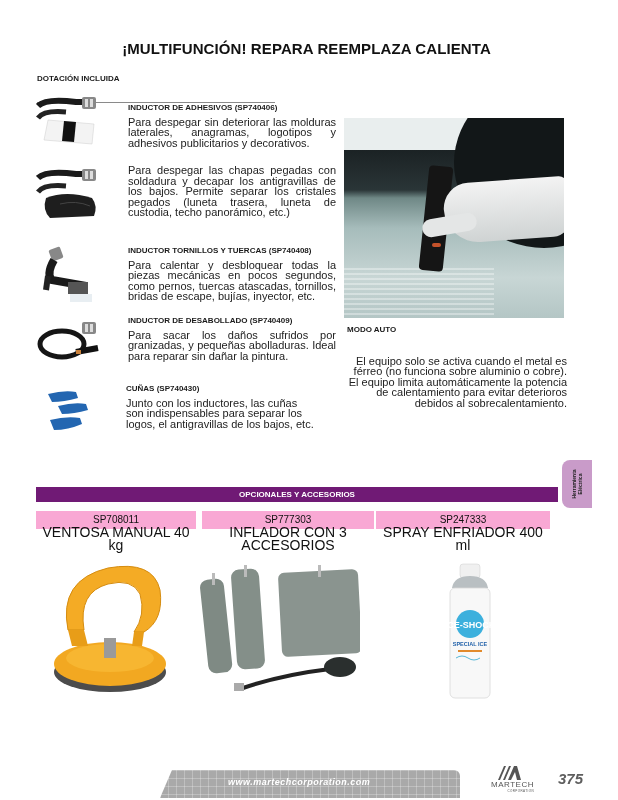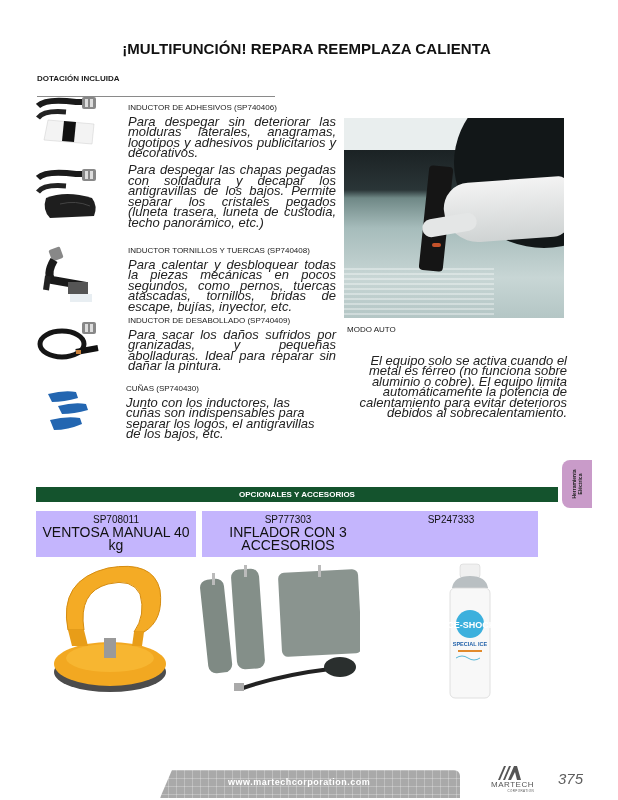--- a/index.html
+++ b/index.html
@@ -3,25 +3,25 @@
 <meta charset="utf-8">
 <style>
   * { box-sizing: border-box; margin: 0; padding: 0; }
   html, body { width: 618px; height: 800px; background: #ffffff; overflow: hidden; }
   body { position: relative; font-family: "Liberation Sans", sans-serif; color: #1a1a1a; }
 
   .page-title { position: absolute; top: 40px; left: 0; width: 613px; text-align: center;
     font-size: 15px; font-weight: bold; letter-spacing: 0.1px; color: #111; }
 
   .section-label { position: absolute; top: 74px; left: 37px; width: 238px; font-size: 8px; font-weight: bold;
-    padding-bottom: 13px; border-bottom: 1px solid #8a8a8a; }
+    padding-bottom: 19px; border-bottom: 1px solid #8a8a8a; }
 
   .item { position: absolute; left: 128px; width: 208px; }
-  .item-title { font-size: 8px; font-weight: normal; line-height: 10.5px; margin-bottom: 3px; }
-  .item-text { font-size: 13px; line-height: 10.6px; text-align: justify; color: #222; font-style: italic; }
+  .item-title { font-size: 8px; font-weight: bold; line-height: 10.5px; margin-bottom: 3px; }
+  .item-text { font-size: 11px; line-height: 10.6px; text-align: justify; color: #222; }
   .item-text.left { text-align: left; }
 
   .thumb { position: absolute; left: 36px; width: 64px; }
 
   .photo { position: absolute; left: 344px; top: 118px; width: 220px; height: 200px; overflow: hidden;
     background: linear-gradient(180deg, #e9eeee 0%, #e9eeee 16%, #1b2224 16%, #2a3537 36%, #6f8886 40%, #a6bcbb 55%, #c8d6d5 80%, #b4c6c5 100%); }
   .photo .car-curve { position: absolute; left: 110px; top: -40px; width: 180px; height: 170px; border-radius: 50%; background: #121718; }
   .photo .tool { position: absolute; left: 80px; top: 48px; width: 24px; height: 105px; background: #151515; border-radius: 4px; transform: rotate(6deg); }
   .photo .tool-light { position: absolute; left: 88px; top: 125px; width: 9px; height: 4px; background: #c4522a; border-radius: 2px; }
   .photo .glove { position: absolute; left: 100px; top: 62px; width: 125px; height: 60px; background: linear-gradient(180deg,#f3f3f3,#cfd3d3); border-radius: 30px 10px 20px 40px; transform: rotate(-4deg); }
@@ -30,38 +30,38 @@
     background: repeating-linear-gradient(180deg, rgba(255,255,255,0.5) 0 2px, transparent 2px 5px); opacity: 0.7; }
 
   .modo { position: absolute; left: 347px; top: 325px; width: 220px; }
   .modo .item-title { margin-bottom: 20px; }
   .modo .item-text { text-align: right; }
 
   .side-tab { position: absolute; left: 562px; top: 460px; width: 30px; height: 48px; background: #c99bc9;
     border-radius: 8px 0 0 8px; display: flex; align-items: center; justify-content: center; }
   .side-tab span { display: block; transform: rotate(-90deg); white-space: nowrap; font-size: 5px; font-weight: bold; line-height: 6px; text-align: center; color: #222; }
 
-  .banner { position: absolute; left: 36px; top: 487px; width: 522px; height: 15px; background: #14532d;
+  .banner { position: absolute; left: 36px; top: 487px; width: 522px; height: 15px; background: #701a75;
     text-align: center; font-size: 8px; font-weight: bold; color: #ffffff; line-height: 15px; }
 
-  .opt-header { position: absolute; top: 511px; height: 46px; background: #c4b5fd; text-align: center; }
+  .opt-header { position: absolute; top: 511px; height: 18px; background: #f9a8d4; text-align: center; }
   .opt-code { font-size: 10px; line-height: 13px; margin-top: 2px; color: #111; }
   .opt-name { font-size: 14px; line-height: 13px; color: #111; }
 
   .footer-bar { position: absolute; left: 160px; top: 770px; width: 300px; height: 28px;
     background: #a9a9a9; background-image:
       repeating-linear-gradient(90deg, rgba(255,255,255,0.25) 0 1px, transparent 1px 8px),
       repeating-linear-gradient(180deg, rgba(255,255,255,0.25) 0 1px, transparent 1px 8px);
     border-radius: 6px 6px 0 0; clip-path: polygon(4% 0, 100% 0, 100% 100%, 0 100%); }
-  .footer-url { position: absolute; left: 228px; top: 777px; font-size: 9px; font-weight: bold; color: #ffffff; letter-spacing: 0.5px; }
+  .footer-url { position: absolute; left: 228px; top: 777px; font-size: 9px; font-weight: bold; font-style: italic; color: #ffffff; letter-spacing: 0.5px; }
   .logo { position: absolute; left: 484px; top: 766px; width: 50px; text-align: right; }
   .logo-mark { display: block; margin: 0 auto; }
   .logo-name { font-size: 8px; color: #555; letter-spacing: 0.5px; line-height: 9px; }
   .logo-sub { font-size: 3px; color: #555; letter-spacing: 0.4px; line-height: 4px; }
-  .page-num { position: absolute; left: 558px; top: 770px; font-size: 15px; font-weight: normal; font-style: italic; color: #5e5e5e; }
+  .page-num { position: absolute; left: 558px; top: 770px; font-size: 15px; font-weight: bold; font-style: italic; color: #5e5e5e; }
 </style>
 </head>
 <body>
 
 <div class="page-title">¡MULTIFUNCIÓN! REPARA REEMPLAZA CALIENTA</div>
 <div class="section-label">DOTACIÓN INCLUIDA</div>
 
 <svg class="thumb" style="top:96px;height:52px" viewBox="0 0 64 52">
   <path d="M2 10 Q10 2 40 6 L48 6" stroke="#1a1a1a" stroke-width="6" fill="none"></path>
   <path d="M2 22 Q8 14 30 16" stroke="#222" stroke-width="5" fill="none"></path>
@@ -145,22 +145,23 @@
 <div class="banner">OPCIONALES Y ACCESORIOS</div>
 
 <div class="opt-header" style="left:36px;width:160px">
   <div class="opt-code">SP708011</div>
   <div class="opt-name">VENTOSA MANUAL 40 kg</div>
 </div>
 <div class="opt-header" style="left:202px;width:172px">
   <div class="opt-code">SP777303</div>
   <div class="opt-name">INFLADOR CON 3 ACCESORIOS</div>
 </div>
-<div class="opt-header" style="left:364px;width:174px">
+<div class="opt-header" style="left:376px;width:174px">
   <div class="opt-code">SP247333</div>
+  <div class="opt-name">SPRAY ENFRIADOR 400 ml</div>
 </div>
 
 <svg style="position:absolute;left:48px;top:560px" width="130" height="140" viewBox="0 0 130 140">
   <ellipse cx="62" cy="112" rx="56" ry="20" fill="#4c4c4c"></ellipse>
   <ellipse cx="62" cy="104" rx="56" ry="22" fill="#f2a821"></ellipse>
   <ellipse cx="62" cy="98" rx="44" ry="14" fill="#f7b631"></ellipse>
   <rect x="56" y="78" width="12" height="20" fill="#9a9a9a"></rect>
   <path d="M20 70 Q10 20 60 8 Q105 0 112 30 Q116 60 96 72 L86 72 Q98 55 92 34 Q84 18 60 24 Q30 32 36 70 Z" fill="#f4ab25" stroke="#d58c10" stroke-width="1"></path>
   <path d="M20 70 L36 70 L40 86 L24 86 Z" fill="#e89d18"></path>
   <path d="M86 72 L96 72 L94 86 L84 86 Z" fill="#e89d18"></path>

